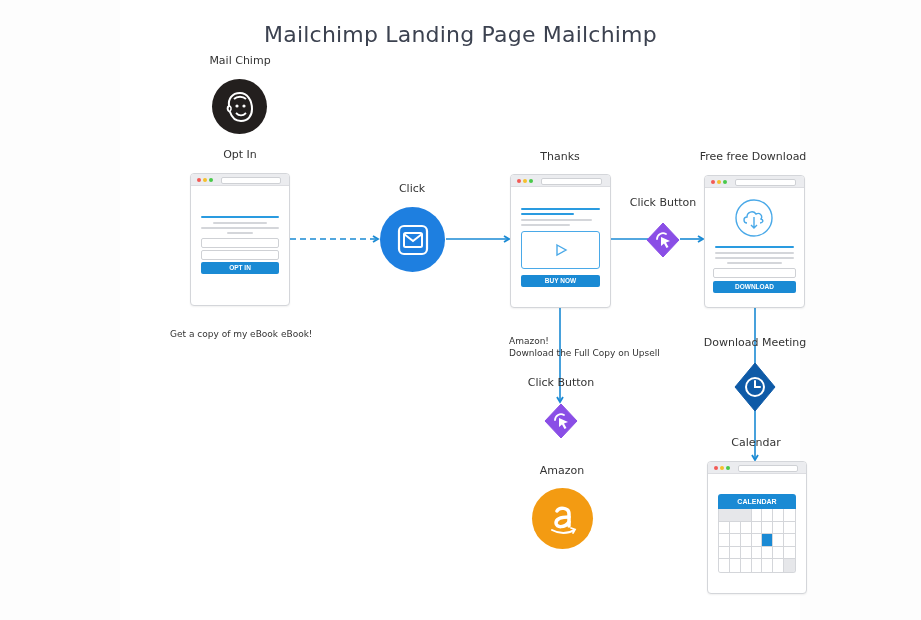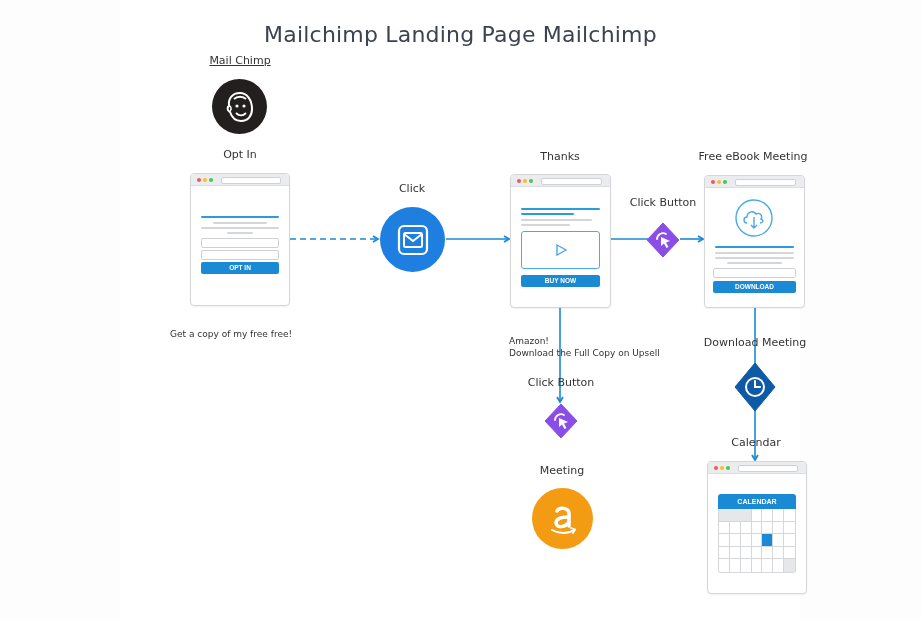--- a/index.html
+++ b/index.html
@@ -39,21 +39,21 @@
   </defs>
   <line x1="290" y1="239" x2="378" y2="239" stroke="#1a8ad4" stroke-width="1.6" stroke-dasharray="6,4" marker-end="url(#arr)"></line>
   <line x1="446" y1="239" x2="509" y2="239" stroke="#1a8ad4" stroke-width="1.6" marker-end="url(#arr)"></line>
   <line x1="610" y1="239" x2="648" y2="239" stroke="#1a8ad4" stroke-width="1.6"></line>
   <line x1="680" y1="239" x2="703" y2="239" stroke="#1a8ad4" stroke-width="1.6" marker-end="url(#arr)"></line>
   <line x1="560" y1="306" x2="560" y2="402" stroke="#1a8ad4" stroke-width="1.6" marker-end="url(#arr)"></line>
   <line x1="755" y1="307" x2="755" y2="364" stroke="#1a8ad4" stroke-width="1.6"></line>
   <line x1="755" y1="410" x2="755" y2="460" stroke="#1a8ad4" stroke-width="1.6" marker-end="url(#arr)"></line>
 </svg>
 
-<div class="lbl c" style="left:240px; top:54px;text-decoration:underline;">Mail Chimp</div>
+<div class="lbl c" style="left:240px; top:54px;">Mail Chimp</div>
 <div class="circle" style="left:212px; top:79px; width:55px; height:55px; background:#231f1e;">
   <svg width="36" height="36" viewBox="0 0 36 36">
     <path d="M18 4 C10 4 6 10 7 17 C5 18 5 22 8 23 C10 29 14 32 19 32 C26 32 30 27 30 20 C30 11 25 4 18 4 Z" fill="none" stroke="#fff" stroke-width="2"></path>
     <path d="M12 10 C15 7 21 7 24 10" fill="none" stroke="#fff" stroke-width="1.8"></path>
     <circle cx="15" cy="17" r="1.6" fill="#fff"></circle>
     <circle cx="22" cy="17" r="1.6" fill="#fff"></circle>
     <path d="M14 24 C17 27 21 27 24 24" fill="none" stroke="#fff" stroke-width="1.8"></path>
     <path d="M7 17 C9 17 10 20 8 22" fill="none" stroke="#fff" stroke-width="1.5"></path>
   </svg>
 </div>
@@ -69,21 +69,21 @@
     <div class="url"></div>
   </div>
   <div class="line" style="left:10px; right:10px; top:42px; background:#2a9be0;"></div>
   <div class="line" style="left:22px; right:22px; top:48px; background:#d4d6da;"></div>
   <div class="line" style="left:10px; right:10px; top:53px; background:#d4d6da;"></div>
   <div class="line" style="left:36px; right:36px; top:58px; background:#d4d6da;"></div>
   <div class="field" style="left:10px; right:10px; top:64px;"></div>
   <div class="field" style="left:10px; right:10px; top:76px;"></div>
   <div class="btn" style="left:10px; right:10px; top:88px;">OPT IN</div>
 </div>
-<div class="small" style="left:170px; top:328px; font-size:9px;">Get a copy of my free free!</div>
+<div class="small" style="left:170px; top:328px; font-size:9px;">Get a copy of my eBook eBook!</div>
 
 <div class="lbl c" style="left:412px; top:182px;">Click</div>
 <div class="circle" style="left:380px; top:207px; width:65px; height:65px; background:#1e7fe0;">
   <svg width="36" height="36" viewBox="0 0 36 36">
     <rect x="4" y="4" width="28" height="28" rx="5" fill="none" stroke="#fff" stroke-width="2.2"></rect>
     <rect x="9" y="11" width="18" height="14" rx="1.5" fill="none" stroke="#fff" stroke-width="2"></rect>
     <path d="M9 12 L18 19 L27 12" fill="none" stroke="#fff" stroke-width="2"></path>
   </svg>
 </div>
 
@@ -113,21 +113,21 @@
   <div>Download the Full Copy on Upsell</div>
 </div>
 
 <div class="lbl c" style="left:663px; top:196px;">Click Button</div>
 <svg class="diamond" style="left:646px; top:222px;" width="34" height="36" viewBox="0 0 34 36">
   <path d="M17 1 L33 18 L17 35 L1 18 Z" fill="#8a4ee6" stroke="#8a4ee6" stroke-width="1" stroke-linejoin="round"></path>
   <path d="M11 17 A6 6 0 0 1 20 12" fill="none" stroke="#fff" stroke-width="1.8" stroke-linecap="round"></path>
   <path d="M15 15 L24 19 L20 20.5 L22.5 25 L20.5 26 L18 21.5 L15 24 Z" fill="#fff"></path>
 </svg>
 
-<div class="lbl c" style="left:753px; top:150px;">Free eBook Meeting</div>
+<div class="lbl c" style="left:753px; top:150px;">Free free Download</div>
 <div class="win" style="left:704px; top:175px; width:99px; height:131px;">
   <div class="bar">
     <div class="dots">
         <span class="dot" style="background:#f25a55"></span>
         <span class="dot" style="background:#f5c02c"></span>
         <span class="dot" style="background:#49c94a"></span>
       </div>
     <div class="url"></div>
   </div>
   <svg width="40" height="40" viewBox="0 0 40 40" style="position:absolute; left:29px; top:22px;">
@@ -143,21 +143,21 @@
   <div class="btn" style="left:8px; right:8px; top:105px;">DOWNLOAD</div>
 </div>
 
 <div class="lbl c" style="left:561px; top:376px;">Click Button</div>
 <svg class="diamond" style="left:544px; top:403px;" width="34" height="36" viewBox="0 0 34 36">
   <path d="M17 1 L33 18 L17 35 L1 18 Z" fill="#8a4ee6" stroke="#8a4ee6" stroke-width="1" stroke-linejoin="round"></path>
   <path d="M11 17 A6 6 0 0 1 20 12" fill="none" stroke="#fff" stroke-width="1.8" stroke-linecap="round"></path>
   <path d="M15 15 L24 19 L20 20.5 L22.5 25 L20.5 26 L18 21.5 L15 24 Z" fill="#fff"></path>
 </svg>
 
-<div class="lbl c" style="left:562px; top:464px;">Meeting</div>
+<div class="lbl c" style="left:562px; top:464px;">Amazon</div>
 <div class="circle" style="left:532px; top:488px; width:61px; height:61px; background:#f39b12;">
   <svg width="40" height="40" viewBox="0 0 40 40">
     <path d="M14 12 C16 8 26 8 26 15 L26 27" fill="none" stroke="#fff" stroke-width="3.5" stroke-linecap="round"></path>
     <path d="M26 18 C18 18 13 20 13 24 C13 29 22 29 26 23" fill="none" stroke="#fff" stroke-width="3.5" stroke-linecap="round"></path>
     <path d="M9 31 C16 35 25 35 31 31" fill="none" stroke="#fff" stroke-width="2" stroke-linecap="round"></path>
     <path d="M28 29 L32 30.5 L30 34" fill="none" stroke="#fff" stroke-width="1.8" stroke-linecap="round"></path>
   </svg>
 </div>
 
 <div class="lbl c" style="left:755px; top:336px;">Download Meeting</div>

